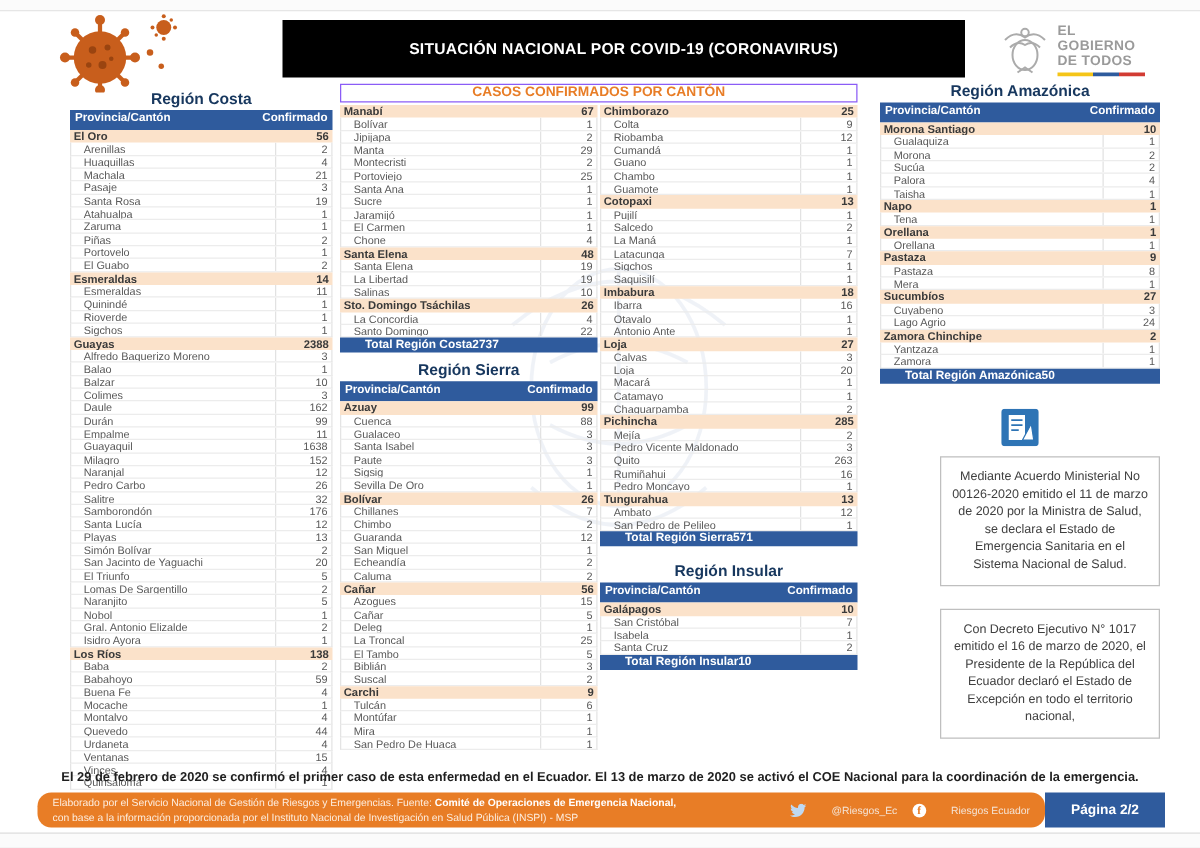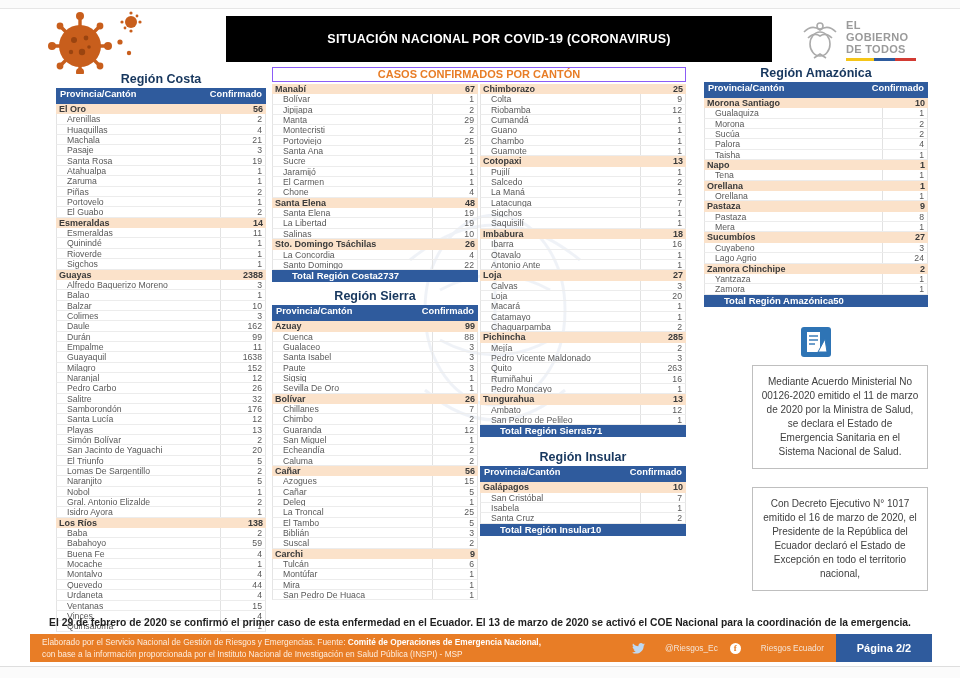--- a/index.html
+++ b/index.html
@@ -63,20 +63,21 @@
 
   
   .bottom-note {
     position:absolute; left:0; top:617px; width:960px; text-align:center;
     font-size:10.3px; font-weight:bold; color:#1f1f1f;
   }
   .footer-bar {
     position:absolute; left:30px; top:634px; width:806px; height:28px;
     background:#E87D26; display:flex; align-items:center; justify-content:space-between;
     padding:12px 12px;
+    border-radius:11px;
   }
   .footer-text { font-size:8.3px; color:rgba(255,246,238,.92); line-height:12px; }
   .footer-text b { color:#fff; }
   .social { display:flex; align-items:center; gap:12px; font-size:8.3px; color:#f4e4d6; white-space:nowrap; }
   .social .item { display:flex; align-items:center; gap:20px; }
   .fb-circle { width:11px; height:11px; border-radius:50%; background:#fff; color:#E87D26;
     font-weight:bold; font-size:9px; text-align:center; line-height:11px; font-family:"Liberation Serif",serif; }
   .page-box {
     position:absolute; left:836px; top:634px; width:96px; height:28px; background:#2F5B9D;
     color:#fff; font-size:11px; font-weight:bold; display:flex; align-items:center; justify-content:center;

